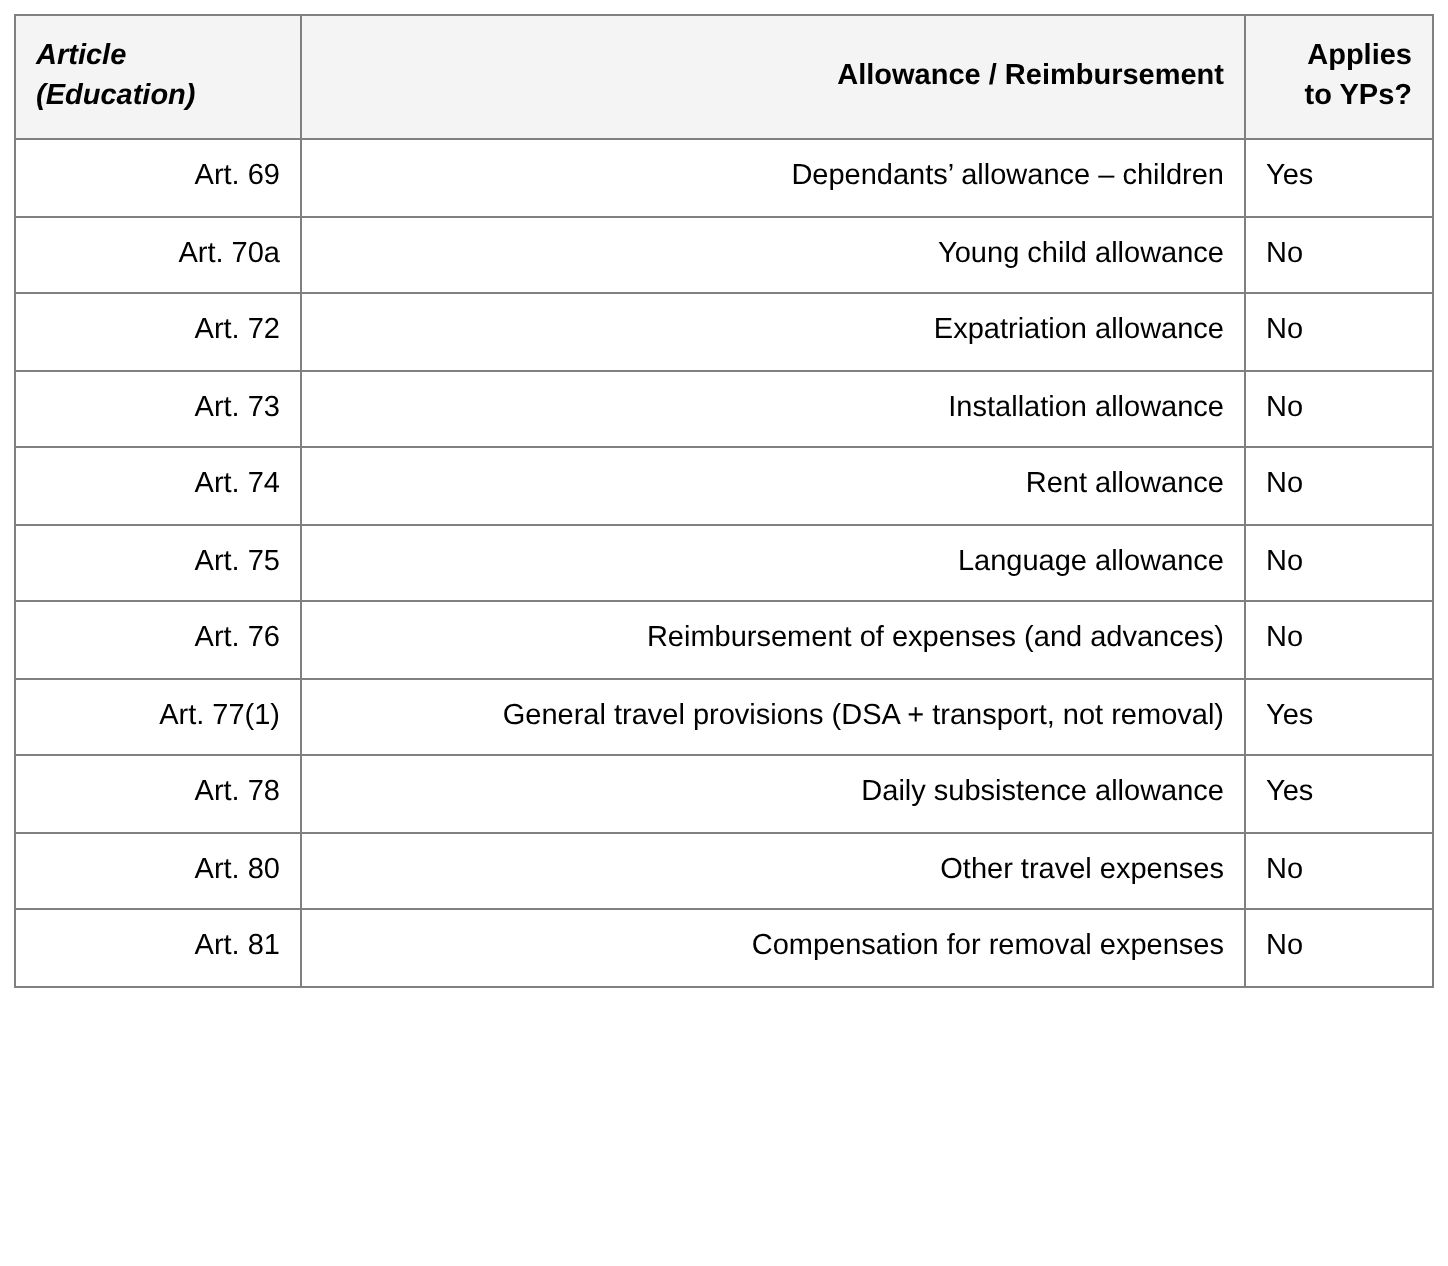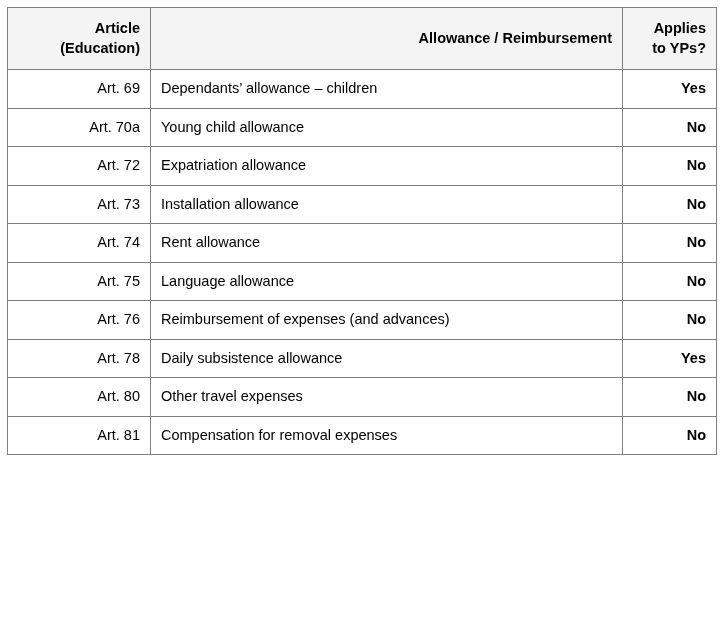--- a/index.html
+++ b/index.html
@@ -49,43 +49,44 @@
   col.c-applies { width: 94px; }
 
   
   thead th {
     background: #f4f4f4;
     font-weight: bold;
     height: 61px;
     font-size: 15px;
   }
   th.th-article {
-    text-align: right;
+    text-align: left;
+    font-style: italic;
   }
   th.th-desc {
     text-align: right;
   }
   th.th-applies {
     text-align: right;
   }
 
   
   tbody tr { height: 38.5px; }
 
   td.td-article {
     text-align: right;
     font-weight: normal;
   }
   td.td-desc {
-    text-align: left;
+    text-align: right;
     font-weight: normal;
   }
   td.td-applies {
-    text-align: right;
-    font-weight: bold;
+    text-align: left;
+    font-weight: normal;
   }
 </style>
 </head>
 <body>
 
 <div class="table-wrap">
   <table class="reg-table">
     <colgroup>
       <col class="c-article">
       <col class="c-desc">
@@ -134,20 +135,25 @@
           <td class="td-article">Art. 75</td>
           <td class="td-desc">Language allowance</td>
           <td class="td-applies">No</td>
         </tr>
         <tr>
           <td class="td-article">Art. 76</td>
           <td class="td-desc">Reimbursement of expenses (and advances)</td>
           <td class="td-applies">No</td>
         </tr>
         <tr>
+          <td class="td-article">Art. 77(1)</td>
+          <td class="td-desc">General travel provisions (DSA + transport, not removal)</td>
+          <td class="td-applies">Yes</td>
+        </tr>
+        <tr>
           <td class="td-article">Art. 78</td>
           <td class="td-desc">Daily subsistence allowance</td>
           <td class="td-applies">Yes</td>
         </tr>
         <tr>
           <td class="td-article">Art. 80</td>
           <td class="td-desc">Other travel expenses</td>
           <td class="td-applies">No</td>
         </tr>
         <tr>

